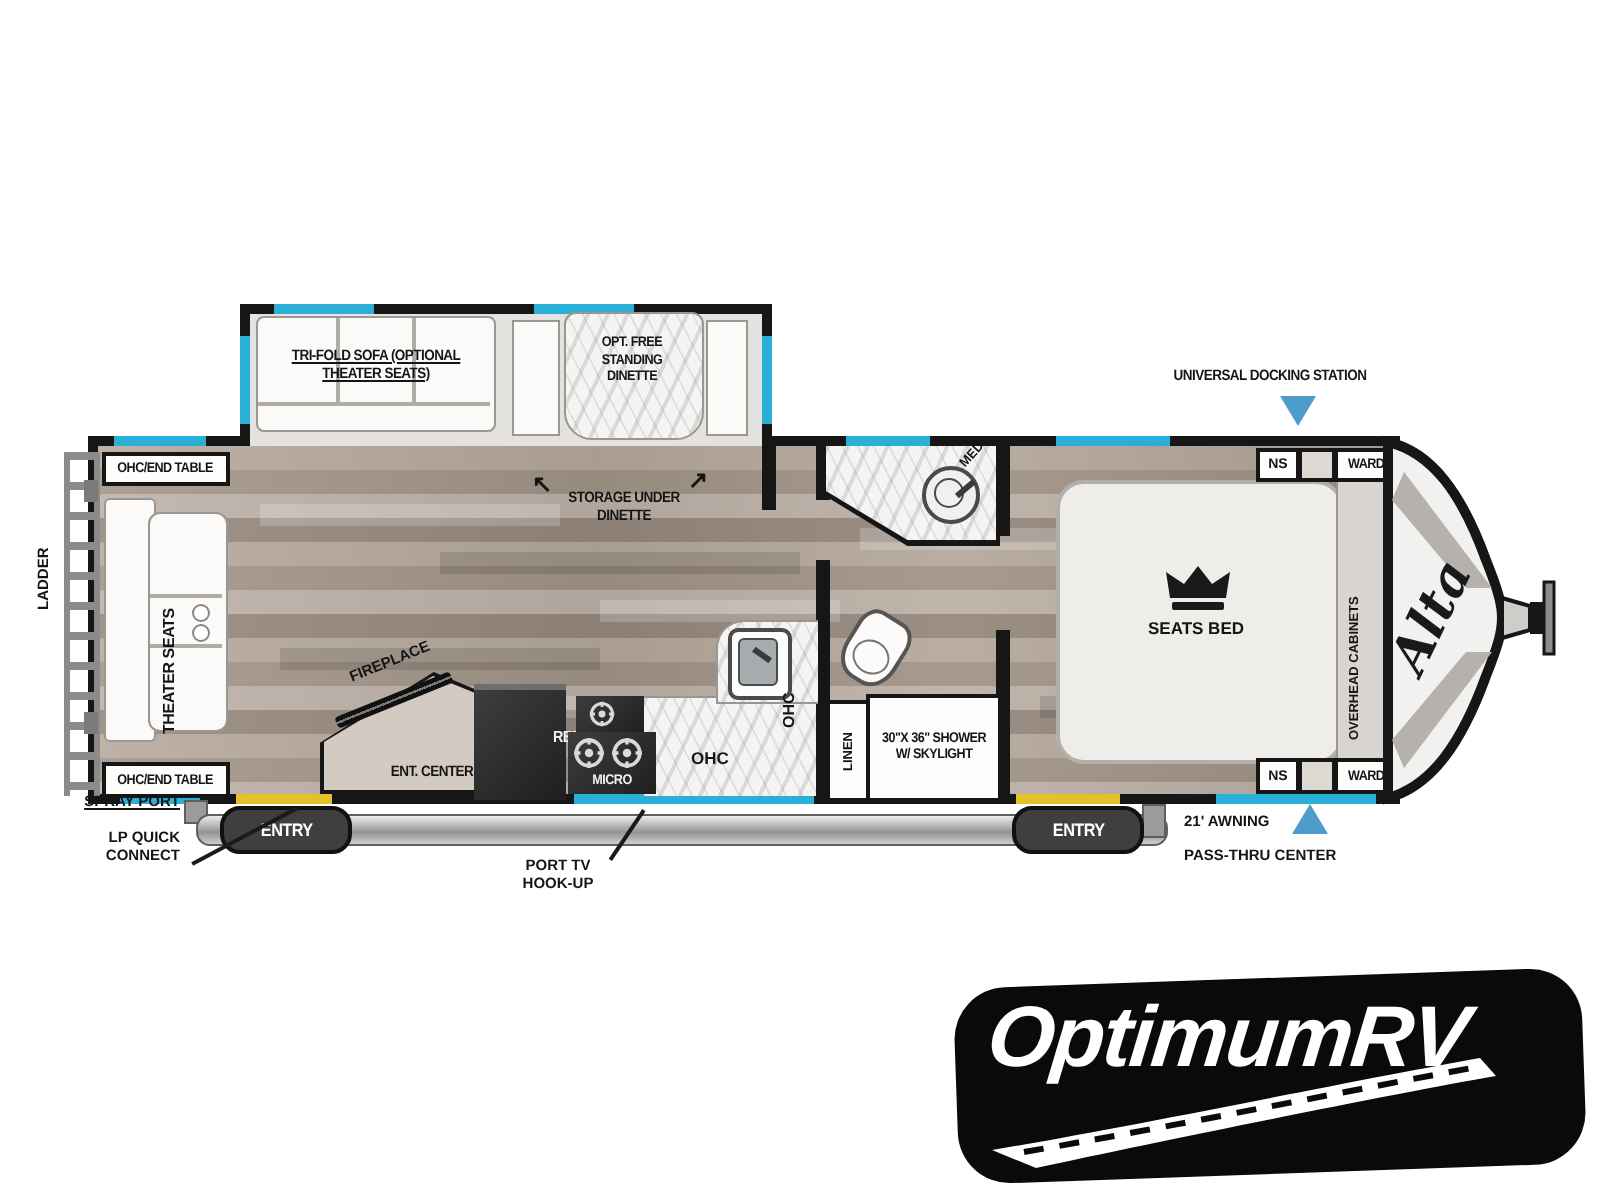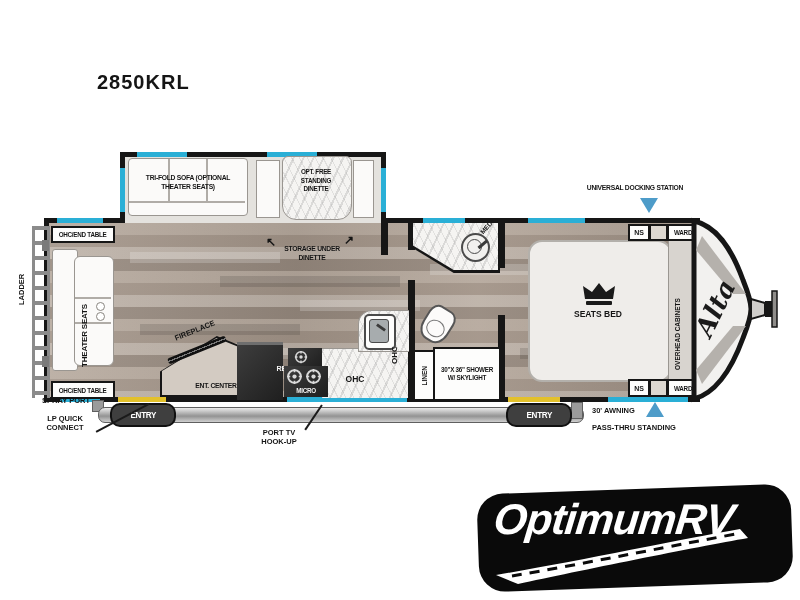--- a/index.html
+++ b/index.html
@@ -32,36 +32,35 @@
   .tri-down{width:0;height:0;border-left:9px solid transparent;border-right:9px solid transparent;border-top:15px solid #4e9cc9;}
   .tri-up{width:0;height:0;border-left:9px solid transparent;border-right:9px solid transparent;border-bottom:15px solid #4e9cc9;}
   .tube{background:linear-gradient(to bottom,#ececec,#939393 58%,#cfcfcf);border:1.5px solid #5f5f5f;border-radius:7px;}
   .burner{display:block;}
 </style>
 </head>
 <body>
 
 <div id="canvas">
 
-  <div class="abs t" style="left:97px;top:71px;font-size:20px;letter-spacing:1px;">2850KRL</div>
 
   <div class="abs slide-floor" style="left:120px;top:152px;width:266px;height:71px;border:5px solid #161616;border-bottom:none;box-sizing:border-box;"></div>
   <div class="abs window" style="left:120px;top:168px;width:5px;height:44px;"></div>
   <div class="abs window" style="left:381px;top:168px;width:5px;height:44px;"></div>
   <div class="abs window" style="left:137px;top:152px;width:50px;height:5px;"></div>
   <div class="abs window" style="left:267px;top:152px;width:50px;height:5px;"></div>
 
   <div class="abs furn" style="left:128px;top:158px;width:118px;height:56px;border-radius:4px;"></div>
   <div class="abs" style="left:129px;top:201px;width:116px;height:1.5px;background:#b0aca7;"></div>
   <div class="abs" style="left:168px;top:159px;width:1.5px;height:43px;background:#b0aca7;"></div>
   <div class="abs" style="left:206px;top:159px;width:1.5px;height:43px;background:#b0aca7;"></div>
   <div class="abs furn" style="left:256px;top:160px;width:22px;height:56px;"></div>
   <div class="abs marble" style="left:282px;top:156px;width:68px;height:62px;border:1.5px solid #9a9691;border-radius:6px 6px 14px 14px;"></div>
   <div class="abs furn" style="left:353px;top:160px;width:19px;height:56px;"></div>
-  <div class="abs t lbl" style="left:130px;top:174px;width:116px;">
+  <div class="abs t lbl" style="left:130px;top:174px;width:116px;text-decoration:underline;">
       <span class="cond">TRI-FOLD SOFA (OPTIONAL THEATER SEATS)</span>
     </div>
   <div class="abs t lbl" style="left:286px;top:168px;width:60px;font-size:7px;">
       <span class="cond">OPT. FREE STANDING DINETTE</span>
     </div>
 
   <div class="abs floor" style="left:49px;top:223px;width:651px;height:174px;"></div>
 
   <div class="abs plank" style="left:130px;top:252px;width:150px;height:11px;"></div>
   <div class="abs plankd" style="left:220px;top:276px;width:180px;height:11px;"></div>
@@ -228,26 +227,26 @@
     </div>
   <div class="abs pill" style="left:506px;top:403px;width:62px;height:20px;">
     <span class="cond" style="font-size:9px;">ENTRY</span>
     </div>
 
   <div class="abs t" style="left:573px;top:183px;width:124px;text-align:center;font-size:7.5px;white-space:nowrap;">
       <span class="cond">UNIVERSAL DOCKING STATION</span>
     </div>
   <div class="abs tri-down" style="left:640px;top:198px;"></div>
 
-  <div class="abs t" style="left:592px;top:406px;font-size:7.5px;white-space:nowrap;">30' AWNING</div>
+  <div class="abs t" style="left:592px;top:406px;font-size:7.5px;white-space:nowrap;">21' AWNING</div>
   <div class="abs tri-up" style="left:646px;top:402px;"></div>
-  <div class="abs t" style="left:592px;top:423px;font-size:7.5px;white-space:nowrap;">PASS-THRU STANDING</div>
-
-  <div class="abs t" style="left:26px;top:396px;width:64px;text-align:right;font-size:7.5px;">SPRAY PORT</div>
-  <div class="abs t" style="left:40px;top:414px;width:50px;text-align:center;font-size:7.5px;line-height:9px;">LP QUICK CONNECT</div>
+  <div class="abs t" style="left:592px;top:423px;font-size:7.5px;white-space:nowrap;">PASS-THRU CENTER</div>
+
+  <div class="abs t" style="left:26px;top:396px;width:64px;text-align:right;font-size:7.5px;text-decoration:underline;">SPRAY PORT</div>
+  <div class="abs t" style="left:40px;top:414px;width:50px;text-align:right;font-size:7.5px;line-height:9px;">LP QUICK CONNECT</div>
   <div class="abs line" style="left:96px;top:431px;width:60px;transform:rotate(-28deg);"></div>
 
   <div class="abs t" style="left:252px;top:428px;width:54px;text-align:center;font-size:7.5px;line-height:9px;">PORT TV HOOK-UP</div>
   <div class="abs line" style="left:305px;top:429px;width:30px;transform:rotate(-56deg);"></div>
 
   <div class="abs" style="left:478px;top:489px;width:314px;height:100px;">
     <div class="abs" style="left:0;top:0;width:314px;height:98px;background:#0a0a0a;border-radius:26px;transform:rotate(-2deg);"></div>
     <svg class="abs" style="left:0;top:0;" width="314" height="100" viewBox="0 0 314 100">
       <path d="M18,86 C90,74 205,50 262,40 L270,49 C218,58 100,82 40,95 Z" fill="#ffffff"></path>
       <path d="M34,87 C110,74 208,54 258,45" stroke="#0a0a0a" stroke-width="3" fill="none" stroke-dasharray="10 8"></path>

